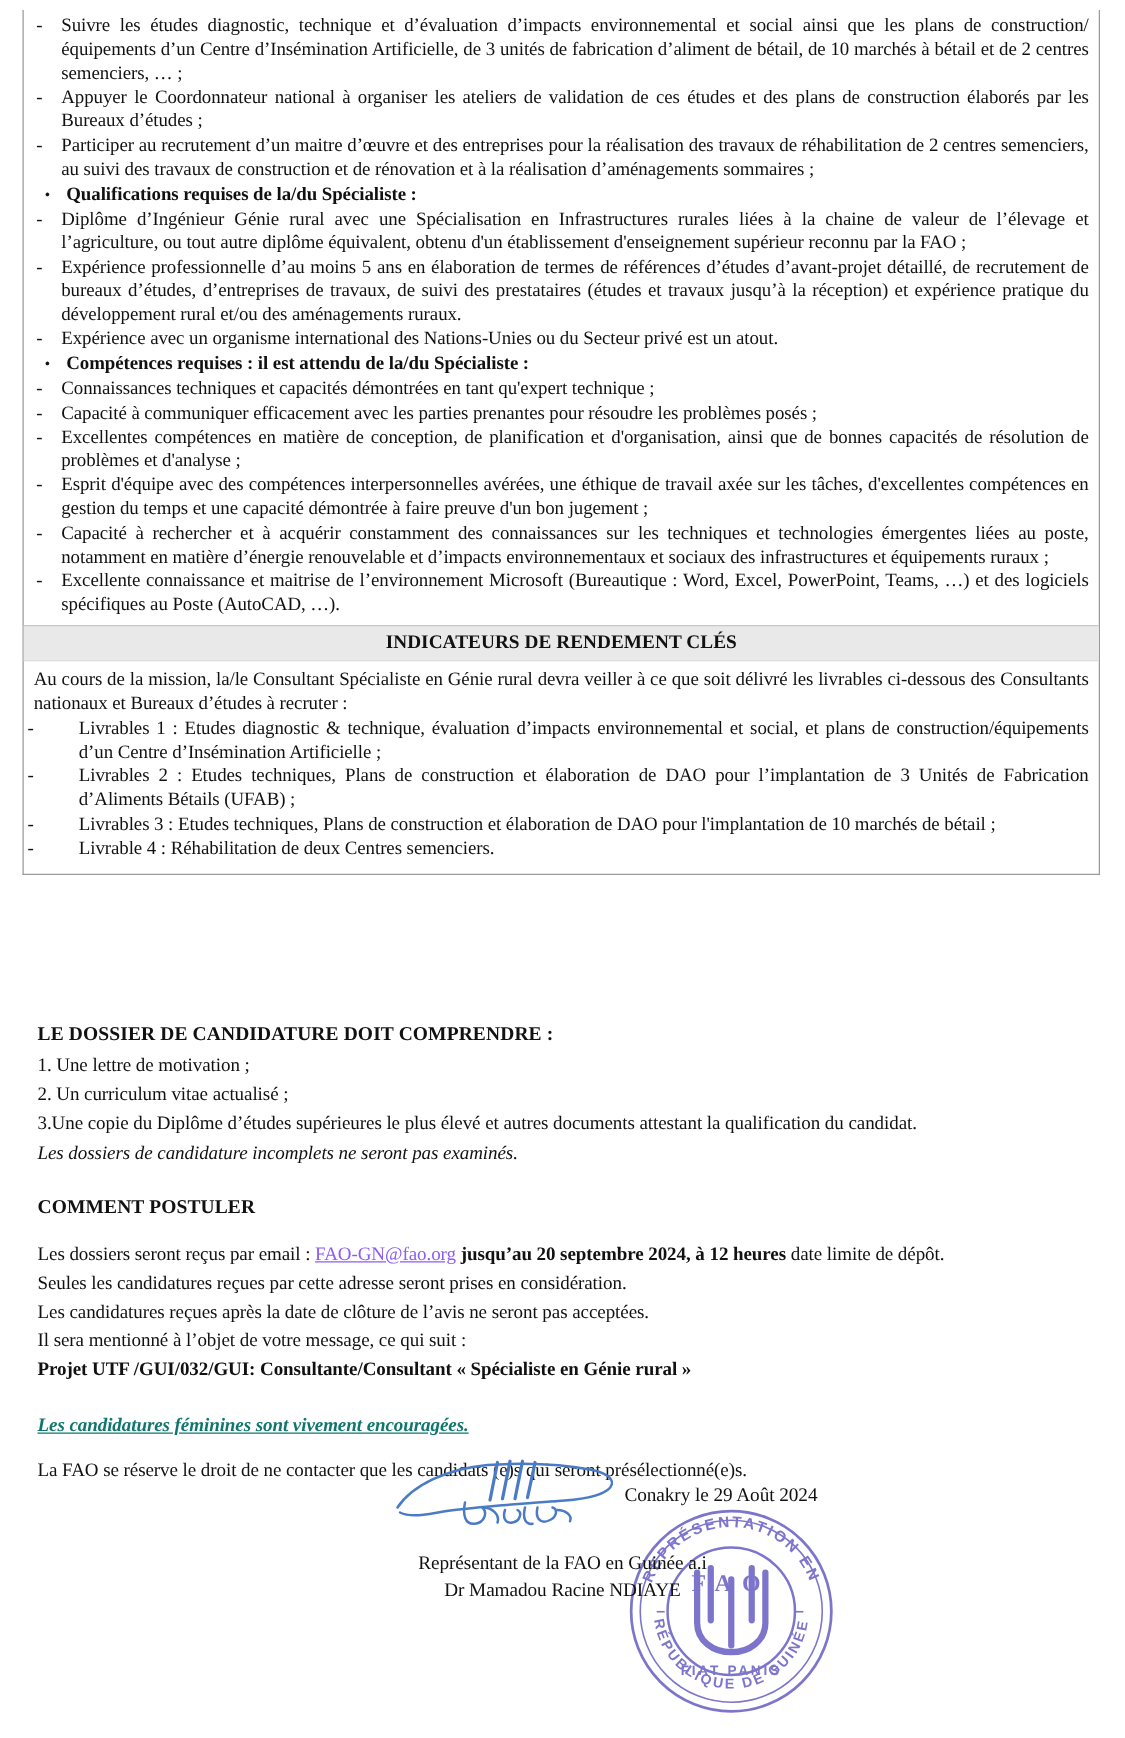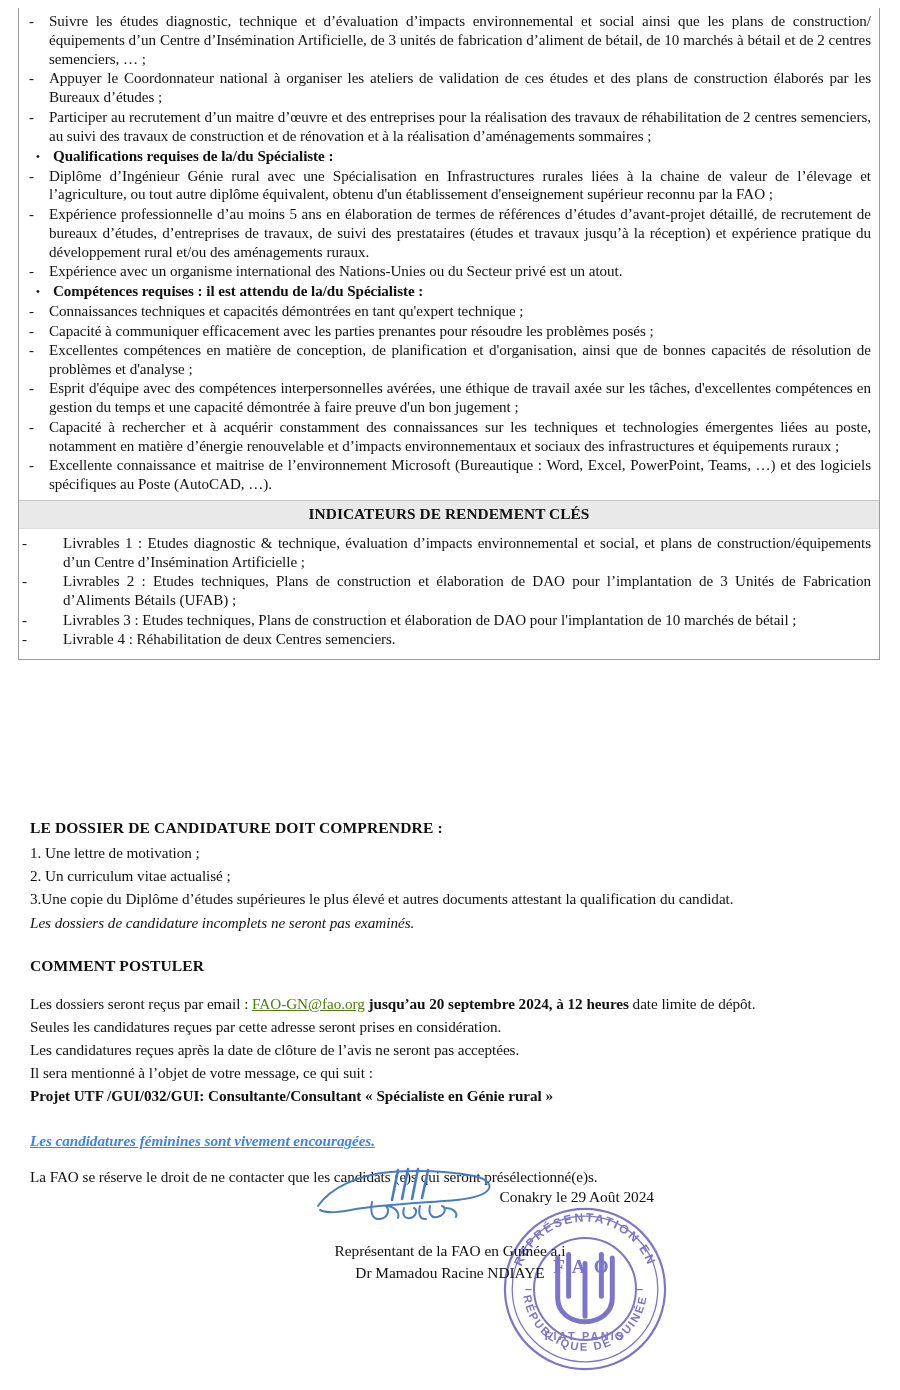--- a/index.html
+++ b/index.html
@@ -135,28 +135,28 @@
     letter-spacing: -0.05px;
   }
   .bolditalic {
     font-weight: normal;
     font-style: italic;
   }
   .spacer-sm { height: 13px; }
   .spacer-md { height: 22px; }
 
   a.maillink, .maillink {
-    color: #4d7c0f;
+    color: #8b5cf6;
     text-decoration: underline;
     font-family: Liberation Serif, serif;
   }
   .strongtxt { font-weight: bold; }
 
   .encouraged {
-    color: #3b82f6;
+    color: #0f766e;
     font-weight: bold;
     font-style: italic;
     text-decoration: underline;
     font-size: 15.2px;
     letter-spacing: -0.05px;
     display: inline-block;
   }
 
   
   .sig-area {
@@ -262,20 +262,21 @@
         <li class="item">
           <span class="marker">-</span>
           <span>Excellente connaissance et maitrise de l’environnement Microsoft (Bureautique : Word, Excel, PowerPoint, Teams, …) et des logiciels spécifiques au Poste (AutoCAD, …).</span>
         </li>
       </ul>
     </div>
 
     <div class="band-heading">INDICATEURS DE RENDEMENT CLÉS</div>
 
     <div class="table-cell">
+      <p class="para">Au cours de la mission, la/le Consultant Spécialiste en Génie rural devra veiller à ce que soit délivré les livrables ci-dessous des Consultants nationaux et Bureaux d’études à recruter :</p>
       <ul class="livrables">
         <li>
           <span class="marker">-</span>
           <span>Livrables 1 : Etudes diagnostic &amp; technique, évaluation d’impacts environnemental et social, et plans de construction/équipements d’un Centre d’Insémination Artificielle ;</span>
         </li>
         <li>
           <span class="marker">-</span>
           <span>Livrables 2 : Etudes techniques, Plans de construction et élaboration de DAO pour l’implantation de 3 Unités de Fabrication d’Aliments Bétails (UFAB) ;</span>
         </li>
         <li>

